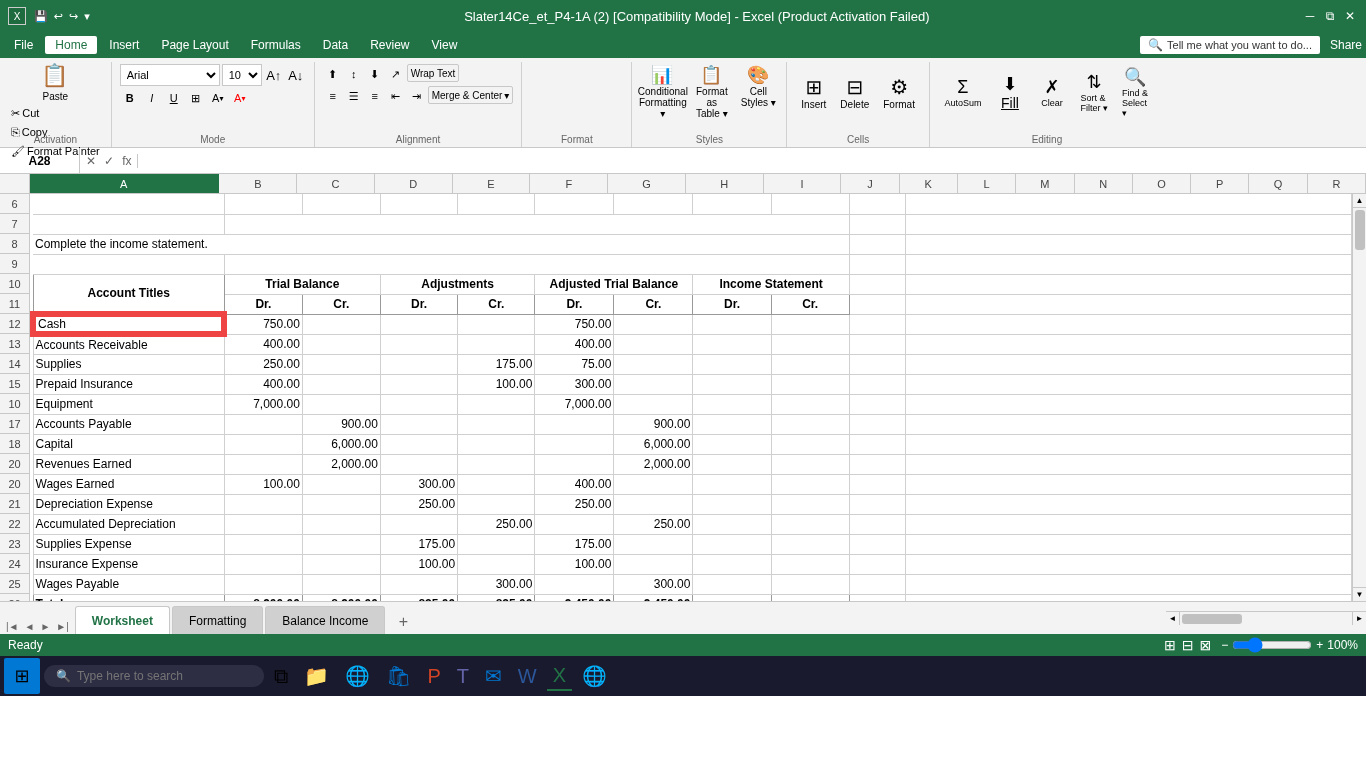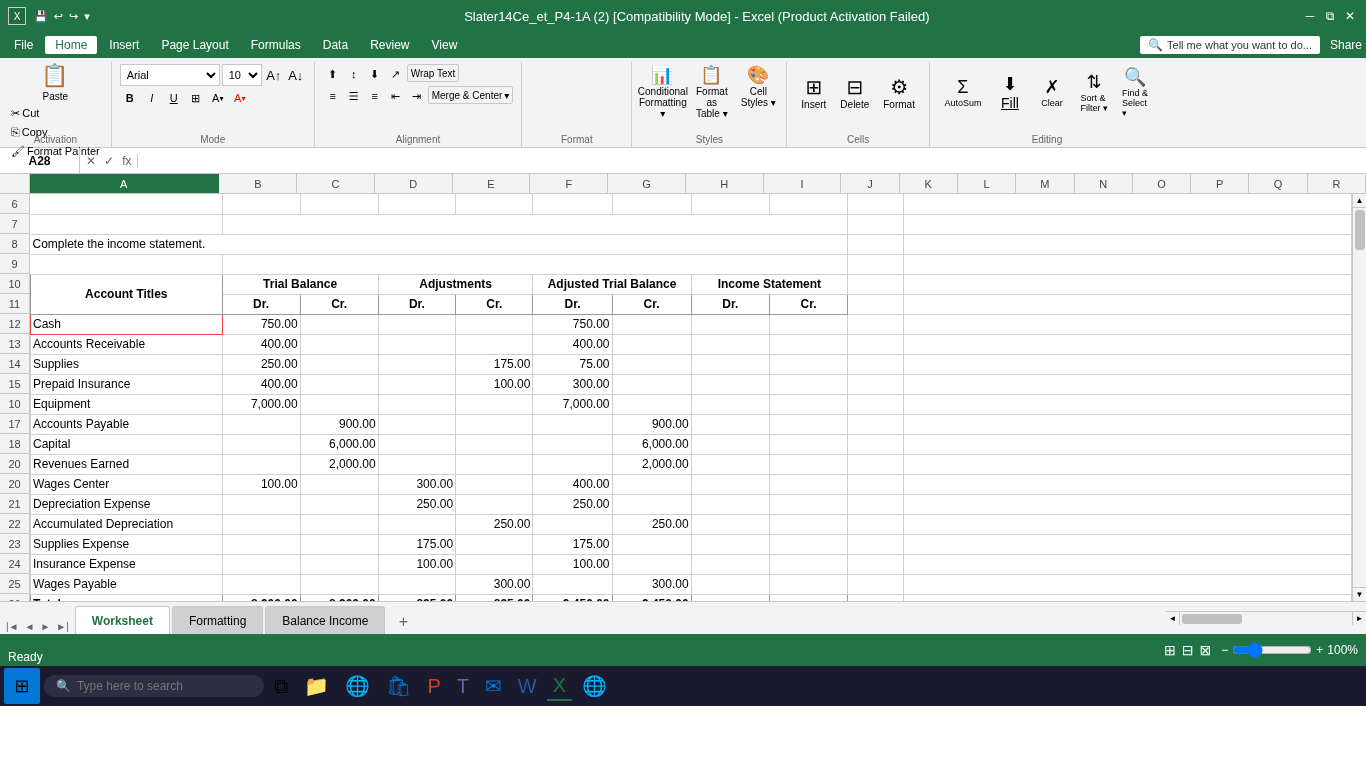--- a/index.html
+++ b/index.html
@@ -299,22 +299,23 @@
     }
     .tab-nav { display: flex; align-items: center; gap: 2px; margin-right: 4px; }
     .tab-nav-btn { cursor: pointer; font-size: 10px; color: #666; padding: 2px; }
 
     
     .status-bar {
       height: 22px;
       background: #217346;
       color: white;
       display: flex;
+      align-items: center;
       justify-content: space-between;
-      padding: 16px 8px;
+      padding: 8px 8px;
       font-size: 12px;
     }
     .status-right { display: flex; align-items: center; gap: 8px; }
     .view-btns { display: flex; gap: 2px; }
     .view-btn { cursor: pointer; font-size: 14px; padding: 0 2px; }
     .zoom-slider { display: flex; align-items: center; gap: 4px; }
 
     
     .taskbar {
       height: 40px;
@@ -709,21 +710,21 @@
           <td class="text-center bold-text" style="border:1px solid #999;">Cr.</td>
           <td class="text-center bold-text" style="border:1px solid #999;">Dr.</td>
           <td class="text-center bold-text" style="border:1px solid #999;">Cr.</td>
           <td class="text-center bold-text" style="border:1px solid #999;">Dr.</td>
           <td class="text-center bold-text" style="border:1px solid #999;">Cr.</td>
           <td></td>
           <td colspan="8"></td>
         </tr>
 
         <tr>
-          <td style="border:1px solid #ef4444;">Cash</td>
+          <td style="border:6px solid #ef4444;">Cash</td>
           <td class="text-right" style="border:1px solid #d0d0d0;">750.00</td>
           <td style="border:1px solid #d0d0d0;"></td>
           <td style="border:1px solid #d0d0d0;"></td>
           <td style="border:1px solid #d0d0d0;"></td>
           <td class="text-right" style="border:1px solid #d0d0d0;">750.00</td>
           <td style="border:1px solid #d0d0d0;"></td>
           <td style="border:1px solid #d0d0d0;"></td>
           <td style="border:1px solid #d0d0d0;"></td>
           <td></td>
           <td colspan="8"></td>
@@ -821,21 +822,21 @@
           <td style="border:1px solid #d0d0d0;"></td>
           <td style="border:1px solid #d0d0d0;"></td>
           <td class="text-right" style="border:1px solid #d0d0d0;">2,000.00</td>
           <td style="border:1px solid #d0d0d0;"></td>
           <td style="border:1px solid #d0d0d0;"></td>
           <td></td>
           <td colspan="8"></td>
         </tr>
 
         <tr>
-          <td style="border:1px solid #d0d0d0;">Wages Center</td>
+          <td style="border:1px solid #d0d0d0;">Wages Earned</td>
           <td class="text-right" style="border:1px solid #d0d0d0;">100.00</td>
           <td style="border:1px solid #d0d0d0;"></td>
           <td class="text-right" style="border:1px solid #d0d0d0;">300.00</td>
           <td style="border:1px solid #d0d0d0;"></td>
           <td class="text-right" style="border:1px solid #d0d0d0;">400.00</td>
           <td style="border:1px solid #d0d0d0;"></td>
           <td style="border:1px solid #d0d0d0;"></td>
           <td style="border:1px solid #d0d0d0;"></td>
           <td></td>
           <td colspan="8"></td>

